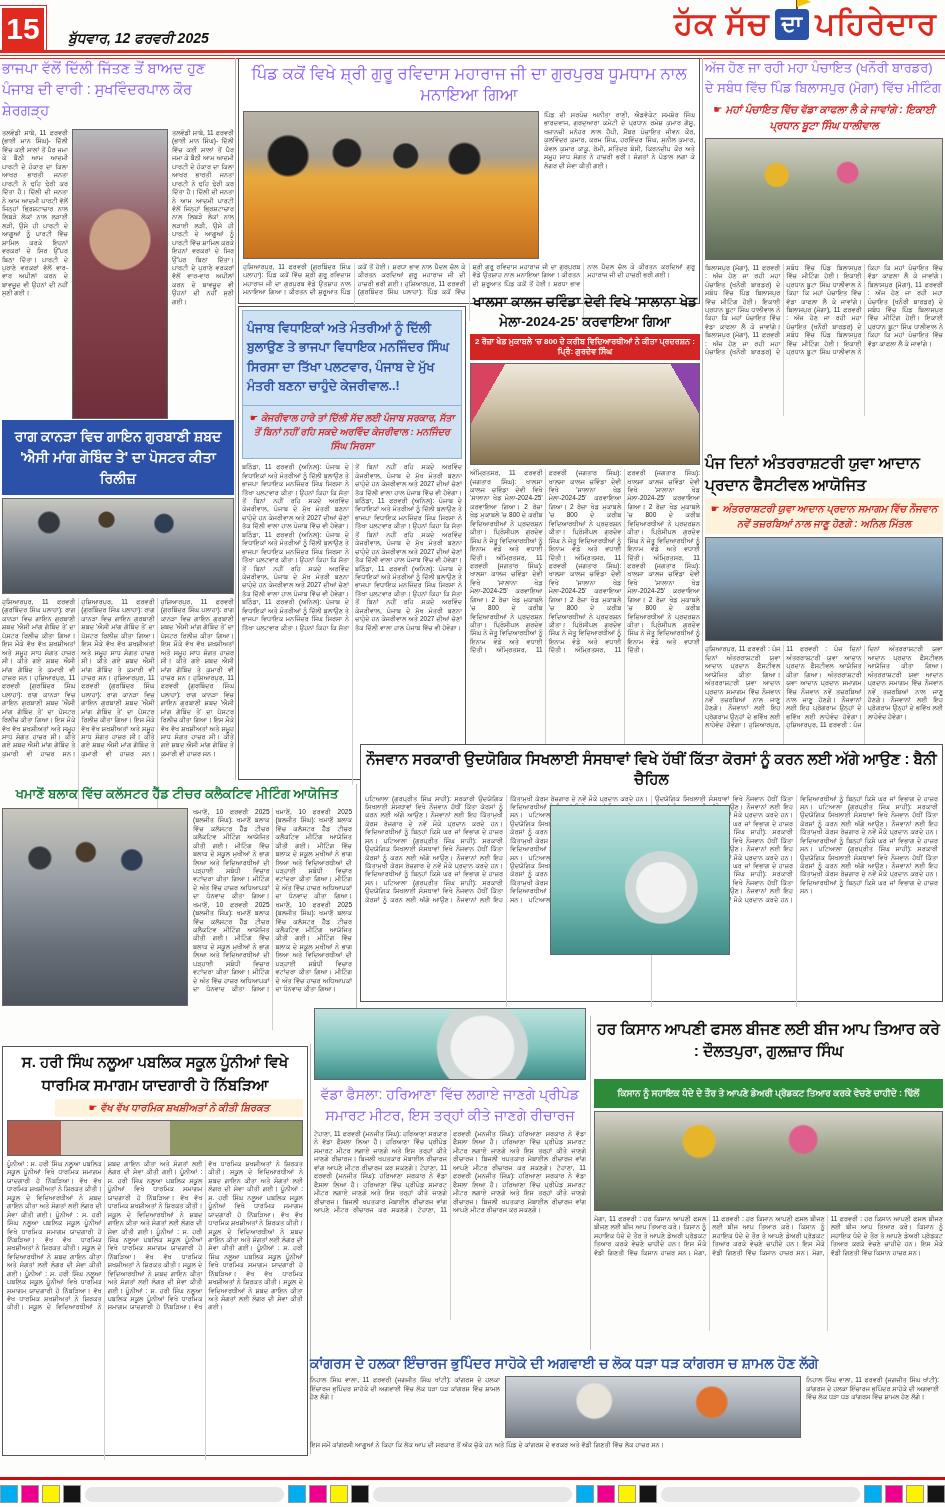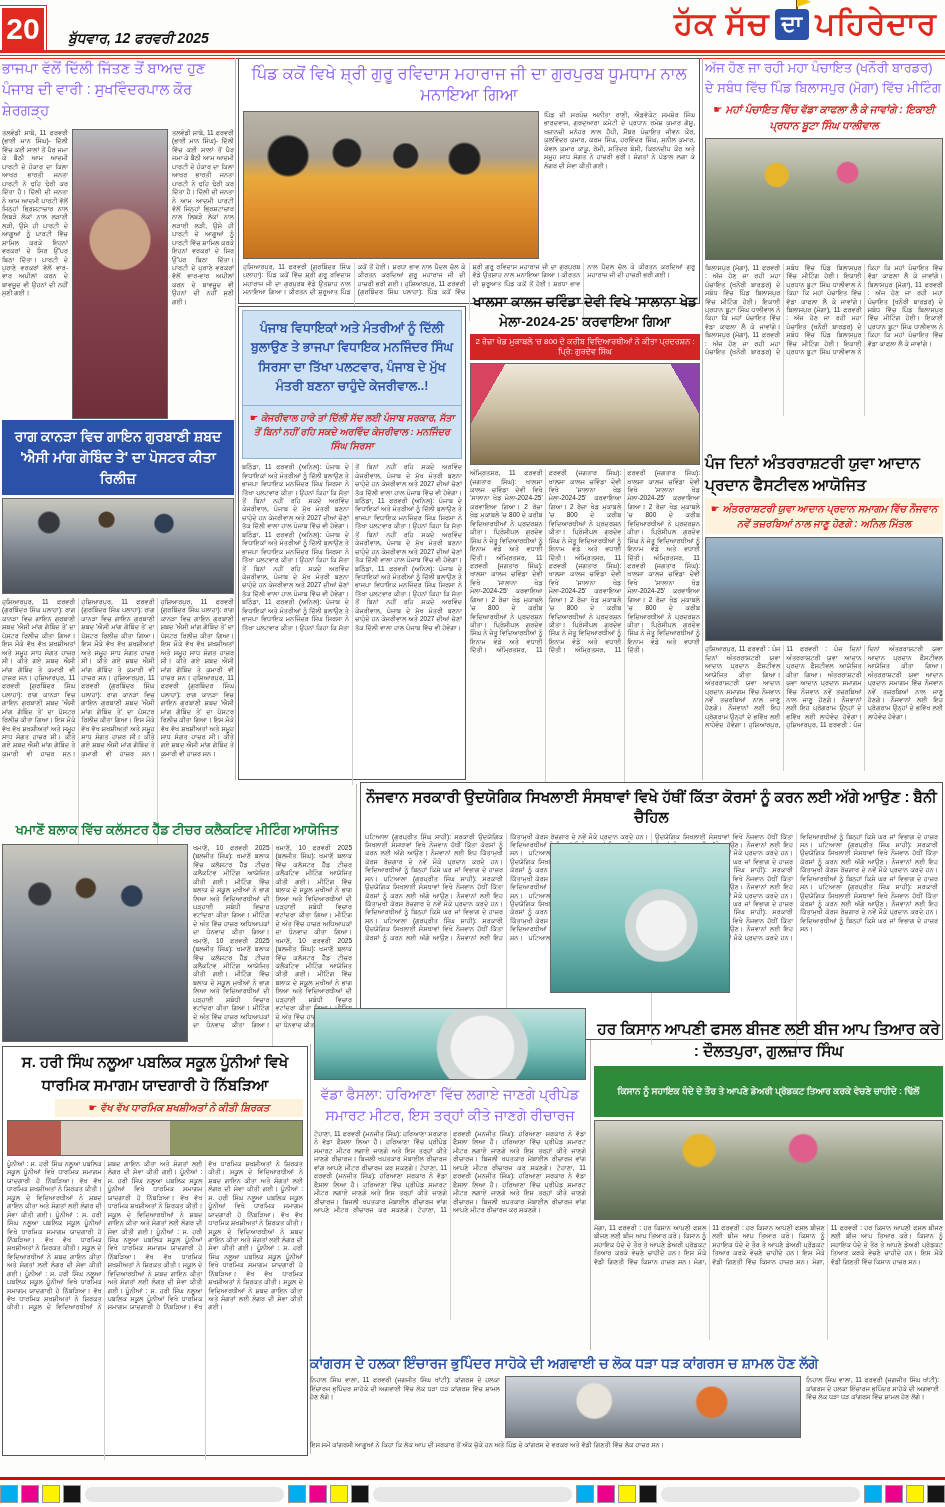--- a/index.html
+++ b/index.html
@@ -24,21 +24,21 @@
   .rules .r2 { height:1px; background:#e02a20; margin-bottom:2px; }
   .rules .r3 { height:1px; background:#e02a20; }
 
   
   .abs { position:absolute; }
   .hl-red   { color:#8b5cf6; font-weight:normal; }
   .hl-black { color:#101010; font-weight:bold; }
   .hl-blue  { color:#2b52a8; font-weight:bold; }
   .hl-green { color:#1b7e3c; font-weight:bold; }
   .sub-red  { color:#d42525; font-weight:bold; font-style:italic; }
-  .strip-red   { background:#d42525; color:#fff; font-weight:normal; text-align:center; }
+  .strip-red   { background:#d42525; color:#fff; font-weight:bold; text-align:center; }
   .strip-green { background:#2e8b3a; color:#fff; font-weight:bold; text-align:center; }
   .bluebox { background:#cfe2f4; border:1px solid #8fb2d4; }
   .creambg { background:#fdf3dc; }
   .body { font-size:6.5px; line-height:1.3; color:#1c1c1c; text-align:justify; overflow:hidden;
           word-break:break-word; }
   .cols2 { column-count:2; column-gap:6px; column-rule:1px solid #cfcfcf; }
   .cols3 { column-count:3; column-gap:6px; column-rule:1px solid #cfcfcf; }
   .cols4 { column-count:4; column-gap:7px; column-rule:1px solid #cfcfcf; }
   .boxed { border:1.5px solid #555; background:#fff; }
   .vline { position:absolute; width:1px; background:#b9b9b9; }
@@ -84,21 +84,21 @@
   .regrow { position:absolute; left:0; top:1483px; width:945px; height:22px; display:flex; align-items:center; gap:4px; }
   .reggroup { display:flex; gap:3px; }
   .regsq { width:18px; height:18px; border:1px solid #999; }
   .regbar { flex:1; height:15px; background:#e6e6e6; border-radius:8px; }
 </style>
 </head>
 <body>
 
 <div id="page">
 
-  <div class="pagenum">20</div>
+  <div class="pagenum">15</div>
   <div class="dateline">ਬੁੱਧਵਾਰ, 12 ਫਰਵਰੀ 2025</div>
   <div class="masthead">
     <span>ਹੱਕ ਸੱਚ</span>
     <span class="da">
       <span>ਦਾ</span>
       <span class="flagpole"></span>
       <span class="flag"></span>
     </span>
     <span>ਪਹਿਰੇਦਾਰ</span>
   </div>
@@ -132,21 +132,21 @@
   <div class="abs boxed" style="left:238px; top:58px; width:462px; height:246px; padding:4px;">
     <div class="hl-red" style="font-size:16.5px; text-align:center; line-height:1.3;">ਪਿੰਡ ਕਕੋਂ ਵਿਖੇ ਸ਼੍ਰੀ ਗੁਰੂ ਰਵਿਦਾਸ ਮਹਾਰਾਜ ਜੀ ਦਾ ਗੁਰਪੁਰਬ ਧੂਮਧਾਮ ਨਾਲ ਮਨਾਇਆ ਗਿਆ</div>
     <div style="display:flex; gap:5px; margin-top:5px;">
       <div class="ph ph-saffron" style="width:296px; height:148px;"></div>
       <div class="body" style="flex:1; height:148px;">ਪਿੰਡ ਦੀ ਸਰਪੰਚ ਅਨੀਤਾ ਰਾਣੀ, ਐਡਵੋਕੇਟ ਸਮਸ਼ੇਰ ਸਿੰਘ ਭਾਰਦਵਾਜ, ਗੁਰਦੁਆਰਾ ਕਮੇਟੀ ਦੇ ਪ੍ਰਧਾਨ ਰਮੇਸ਼ ਕੁਮਾਰ ਗੋਸੂ, ਖਜ਼ਾਨਚੀ ਮਨੋਹਰ ਲਾਲ ਹੈਪੀ, ਮੈਂਬਰ ਪੰਚਾਇਤ ਜੀਵਨ ਕੌਰ, ਕੁਲਵਿੰਦਰ ਕੁਮਾਰ, ਕਰਮ ਸਿੰਘ, ਹਰਵਿੰਦਰ ਸਿੰਘ, ਸੁਨੀਲ ਕੁਮਾਰ, ਕੇਵਲ ਕੁਮਾਰ ਕਾਕੂ, ਰੋਮੀ, ਸਤਿੰਦਰ ਬੰਸੀ, ਕਿਰਨਦੀਪ ਕੌਰ ਅਤੇ ਸਮੂਹ ਸਾਧ ਸੰਗਤ ਨੇ ਹਾਜ਼ਰੀ ਭਰੀ। ਸੰਗਤਾਂ ਨੇ ਪੰਡਾਲ ਲਗਾ ਕੇ ਲੰਗਰ ਦੀ ਸੇਵਾ ਕੀਤੀ ਗਈ।</div>
     </div>
     <div class="body cols4" style="height:58px; margin-top:4px;">ਹੁਸ਼ਿਆਰਪੁਰ, 11 ਫਰਵਰੀ (ਗੁਰਬਿੰਦਰ ਸਿੰਘ ਪਲਾਹਾ): ਪਿੰਡ ਕਕੋਂ ਵਿੱਚ ਸ਼੍ਰੀ ਗੁਰੂ ਰਵਿਦਾਸ ਮਹਾਰਾਜ ਜੀ ਦਾ ਗੁਰਪੁਰਬ ਵੱਡੇ ਉਤਸ਼ਾਹ ਨਾਲ ਮਨਾਇਆ ਗਿਆ। ਕੀਰਤਨ ਦੀ ਸ਼ੁਰੂਆਤ ਪਿੰਡ ਕਕੋਂ ਤੋਂ ਹੋਈ। ਸ਼ਰਧਾ ਭਾਵ ਨਾਲ ਪੈਦਲ ਚੱਲ ਕੇ ਕੀਰਤਨ ਕਰਦਿਆਂ ਗੁਰੂ ਮਹਾਰਾਜ ਜੀ ਦੀ ਹਾਜ਼ਰੀ ਭਰੀ ਗਈ। ਹੁਸ਼ਿਆਰਪੁਰ, 11 ਫਰਵਰੀ (ਗੁਰਬਿੰਦਰ ਸਿੰਘ ਪਲਾਹਾ): ਪਿੰਡ ਕਕੋਂ ਵਿੱਚ ਸ਼੍ਰੀ ਗੁਰੂ ਰਵਿਦਾਸ ਮਹਾਰਾਜ ਜੀ ਦਾ ਗੁਰਪੁਰਬ ਵੱਡੇ ਉਤਸ਼ਾਹ ਨਾਲ ਮਨਾਇਆ ਗਿਆ। ਕੀਰਤਨ ਦੀ ਸ਼ੁਰੂਆਤ ਪਿੰਡ ਕਕੋਂ ਤੋਂ ਹੋਈ। ਸ਼ਰਧਾ ਭਾਵ ਨਾਲ ਪੈਦਲ ਚੱਲ ਕੇ ਕੀਰਤਨ ਕਰਦਿਆਂ ਗੁਰੂ ਮਹਾਰਾਜ ਜੀ ਦੀ ਹਾਜ਼ਰੀ ਭਰੀ ਗਈ।</div>
   </div>
 
   <div class="abs boxed" style="left:238px; top:306px; width:228px; height:474px; padding:3px;">
-    <div class="bluebox hl-blue" style="font-size:12.5px; line-height:1.55; text-align:center; padding:8px 4px;">ਪੰਜਾਬ ਵਿਧਾਇਕਾਂ ਅਤੇ ਮੰਤਰੀਆਂ ਨੂੰ ਦਿੱਲੀ ਬੁਲਾਉਣ ਤੇ ਭਾਜਪਾ ਵਿਧਾਇਕ ਮਨਜਿੰਦਰ ਸਿੰਘ ਸਿਰਸਾ ਦਾ ਤਿੱਖਾ ਪਲਟਵਾਰ, ਪੰਜਾਬ ਦੇ ਮੁੱਖ ਮੰਤਰੀ ਬਣਨਾ ਚਾਹੁੰਦੇ ਕੇਜਰੀਵਾਲ..!</div>
+    <div class="bluebox hl-blue" style="font-size:12.5px; line-height:1.55; text-align:left; padding:8px 4px;">ਪੰਜਾਬ ਵਿਧਾਇਕਾਂ ਅਤੇ ਮੰਤਰੀਆਂ ਨੂੰ ਦਿੱਲੀ ਬੁਲਾਉਣ ਤੇ ਭਾਜਪਾ ਵਿਧਾਇਕ ਮਨਜਿੰਦਰ ਸਿੰਘ ਸਿਰਸਾ ਦਾ ਤਿੱਖਾ ਪਲਟਵਾਰ, ਪੰਜਾਬ ਦੇ ਮੁੱਖ ਮੰਤਰੀ ਬਣਨਾ ਚਾਹੁੰਦੇ ਕੇਜਰੀਵਾਲ..!</div>
     <div class="bluebox sub-red" style="font-size:9.5px; line-height:1.5; text-align:center; padding:5px 3px; border-top:none;">☛ ਕੇਜਰੀਵਾਲ ਹਾਰੇ ਤਾਂ ਦਿੱਲੀ ਸੱਦ ਲਈ ਪੰਜਾਬ ਸਰਕਾਰ, ਸੱਤਾ ਤੋਂ ਬਿਨਾਂ ਨਹੀਂ ਰਹਿ ਸਕਦੇ ਅਰਵਿੰਦ ਕੇਜਰੀਵਾਲ : ਮਨਜਿੰਦਰ ਸਿੰਘ ਸਿਰਸਾ</div>
     <div class="body cols2" style="height:322px; margin-top:4px;">ਬਠਿੰਡਾ, 11 ਫਰਵਰੀ (ਅਨਿਲ): ਪੰਜਾਬ ਦੇ ਵਿਧਾਇਕਾਂ ਅਤੇ ਮੰਤਰੀਆਂ ਨੂੰ ਦਿੱਲੀ ਬੁਲਾਉਣ ਤੇ ਭਾਜਪਾ ਵਿਧਾਇਕ ਮਨਜਿੰਦਰ ਸਿੰਘ ਸਿਰਸਾ ਨੇ ਤਿੱਖਾ ਪਲਟਵਾਰ ਕੀਤਾ। ਉਹਨਾਂ ਕਿਹਾ ਕਿ ਸੱਤਾ ਤੋਂ ਬਿਨਾਂ ਨਹੀਂ ਰਹਿ ਸਕਦੇ ਅਰਵਿੰਦ ਕੇਜਰੀਵਾਲ, ਪੰਜਾਬ ਦੇ ਮੁੱਖ ਮੰਤਰੀ ਬਣਨਾ ਚਾਹੁੰਦੇ ਹਨ ਕੇਜਰੀਵਾਲ ਅਤੇ 2027 ਦੀਆਂ ਚੋਣਾਂ ਤੱਕ ਦਿੱਲੀ ਵਾਲਾ ਹਾਲ ਪੰਜਾਬ ਵਿੱਚ ਵੀ ਹੋਵੇਗਾ। ਬਠਿੰਡਾ, 11 ਫਰਵਰੀ (ਅਨਿਲ): ਪੰਜਾਬ ਦੇ ਵਿਧਾਇਕਾਂ ਅਤੇ ਮੰਤਰੀਆਂ ਨੂੰ ਦਿੱਲੀ ਬੁਲਾਉਣ ਤੇ ਭਾਜਪਾ ਵਿਧਾਇਕ ਮਨਜਿੰਦਰ ਸਿੰਘ ਸਿਰਸਾ ਨੇ ਤਿੱਖਾ ਪਲਟਵਾਰ ਕੀਤਾ। ਉਹਨਾਂ ਕਿਹਾ ਕਿ ਸੱਤਾ ਤੋਂ ਬਿਨਾਂ ਨਹੀਂ ਰਹਿ ਸਕਦੇ ਅਰਵਿੰਦ ਕੇਜਰੀਵਾਲ, ਪੰਜਾਬ ਦੇ ਮੁੱਖ ਮੰਤਰੀ ਬਣਨਾ ਚਾਹੁੰਦੇ ਹਨ ਕੇਜਰੀਵਾਲ ਅਤੇ 2027 ਦੀਆਂ ਚੋਣਾਂ ਤੱਕ ਦਿੱਲੀ ਵਾਲਾ ਹਾਲ ਪੰਜਾਬ ਵਿੱਚ ਵੀ ਹੋਵੇਗਾ। ਬਠਿੰਡਾ, 11 ਫਰਵਰੀ (ਅਨਿਲ): ਪੰਜਾਬ ਦੇ ਵਿਧਾਇਕਾਂ ਅਤੇ ਮੰਤਰੀਆਂ ਨੂੰ ਦਿੱਲੀ ਬੁਲਾਉਣ ਤੇ ਭਾਜਪਾ ਵਿਧਾਇਕ ਮਨਜਿੰਦਰ ਸਿੰਘ ਸਿਰਸਾ ਨੇ ਤਿੱਖਾ ਪਲਟਵਾਰ ਕੀਤਾ। ਉਹਨਾਂ ਕਿਹਾ ਕਿ ਸੱਤਾ ਤੋਂ ਬਿਨਾਂ ਨਹੀਂ ਰਹਿ ਸਕਦੇ ਅਰਵਿੰਦ ਕੇਜਰੀਵਾਲ, ਪੰਜਾਬ ਦੇ ਮੁੱਖ ਮੰਤਰੀ ਬਣਨਾ ਚਾਹੁੰਦੇ ਹਨ ਕੇਜਰੀਵਾਲ ਅਤੇ 2027 ਦੀਆਂ ਚੋਣਾਂ ਤੱਕ ਦਿੱਲੀ ਵਾਲਾ ਹਾਲ ਪੰਜਾਬ ਵਿੱਚ ਵੀ ਹੋਵੇਗਾ। ਬਠਿੰਡਾ, 11 ਫਰਵਰੀ (ਅਨਿਲ): ਪੰਜਾਬ ਦੇ ਵਿਧਾਇਕਾਂ ਅਤੇ ਮੰਤਰੀਆਂ ਨੂੰ ਦਿੱਲੀ ਬੁਲਾਉਣ ਤੇ ਭਾਜਪਾ ਵਿਧਾਇਕ ਮਨਜਿੰਦਰ ਸਿੰਘ ਸਿਰਸਾ ਨੇ ਤਿੱਖਾ ਪਲਟਵਾਰ ਕੀਤਾ। ਉਹਨਾਂ ਕਿਹਾ ਕਿ ਸੱਤਾ ਤੋਂ ਬਿਨਾਂ ਨਹੀਂ ਰਹਿ ਸਕਦੇ ਅਰਵਿੰਦ ਕੇਜਰੀਵਾਲ, ਪੰਜਾਬ ਦੇ ਮੁੱਖ ਮੰਤਰੀ ਬਣਨਾ ਚਾਹੁੰਦੇ ਹਨ ਕੇਜਰੀਵਾਲ ਅਤੇ 2027 ਦੀਆਂ ਚੋਣਾਂ ਤੱਕ ਦਿੱਲੀ ਵਾਲਾ ਹਾਲ ਪੰਜਾਬ ਵਿੱਚ ਵੀ ਹੋਵੇਗਾ। ਬਠਿੰਡਾ, 11 ਫਰਵਰੀ (ਅਨਿਲ): ਪੰਜਾਬ ਦੇ ਵਿਧਾਇਕਾਂ ਅਤੇ ਮੰਤਰੀਆਂ ਨੂੰ ਦਿੱਲੀ ਬੁਲਾਉਣ ਤੇ ਭਾਜਪਾ ਵਿਧਾਇਕ ਮਨਜਿੰਦਰ ਸਿੰਘ ਸਿਰਸਾ ਨੇ ਤਿੱਖਾ ਪਲਟਵਾਰ ਕੀਤਾ। ਉਹਨਾਂ ਕਿਹਾ ਕਿ ਸੱਤਾ ਤੋਂ ਬਿਨਾਂ ਨਹੀਂ ਰਹਿ ਸਕਦੇ ਅਰਵਿੰਦ ਕੇਜਰੀਵਾਲ, ਪੰਜਾਬ ਦੇ ਮੁੱਖ ਮੰਤਰੀ ਬਣਨਾ ਚਾਹੁੰਦੇ ਹਨ ਕੇਜਰੀਵਾਲ ਅਤੇ 2027 ਦੀਆਂ ਚੋਣਾਂ ਤੱਕ ਦਿੱਲੀ ਵਾਲਾ ਹਾਲ ਪੰਜਾਬ ਵਿੱਚ ਵੀ ਹੋਵੇਗਾ।</div>
   </div>
 
   <div class="abs" style="left:470px; top:292px; width:230px; height:488px;">
     <div class="hl-black" style="font-size:13.5px; line-height:1.45; text-align:center;">ਖਾਲਸਾ ਕਾਲਜ ਚਵਿੰਡਾ ਦੇਵੀ ਵਿਖੇ 'ਸਾਲਾਨਾ ਖੇਡ ਮੇਲਾ-2024-25' ਕਰਵਾਇਆ ਗਿਆ</div>
     <div class="strip-red" style="font-size:8px; padding:3px 2px; margin-top:3px;">2 ਰੋਜ਼ਾ ਖੇਡ ਮੁਕਾਬਲੇ 'ਚ 800 ਦੇ ਕਰੀਬ ਵਿਦਿਆਰਥੀਆਂ ਨੇ ਕੀਤਾ ਪ੍ਰਦਰਸ਼ਨ : ਪ੍ਰਿੰ: ਗੁਰਦੇਵ ਸਿੰਘ</div>
     <div class="ph ph-event" style="width:100%; height:102px; margin-top:3px;"></div>
     <div class="body cols3" style="height:316px; margin-top:4px;">ਅੰਮ੍ਰਿਤਸਰ, 11 ਫਰਵਰੀ (ਜਗਤਾਰ ਸਿੰਘ): ਖਾਲਸਾ ਕਾਲਜ ਚਵਿੰਡਾ ਦੇਵੀ ਵਿਖੇ 'ਸਾਲਾਨਾ ਖੇਡ ਮੇਲਾ-2024-25' ਕਰਵਾਇਆ ਗਿਆ। 2 ਰੋਜ਼ਾ ਖੇਡ ਮੁਕਾਬਲੇ 'ਚ 800 ਦੇ ਕਰੀਬ ਵਿਦਿਆਰਥੀਆਂ ਨੇ ਪ੍ਰਦਰਸ਼ਨ ਕੀਤਾ। ਪ੍ਰਿੰਸੀਪਲ ਗੁਰਦੇਵ ਸਿੰਘ ਨੇ ਜੇਤੂ ਵਿਦਿਆਰਥੀਆਂ ਨੂੰ ਇਨਾਮ ਵੰਡੇ ਅਤੇ ਵਧਾਈ ਦਿੱਤੀ। ਅੰਮ੍ਰਿਤਸਰ, 11 ਫਰਵਰੀ (ਜਗਤਾਰ ਸਿੰਘ): ਖਾਲਸਾ ਕਾਲਜ ਚਵਿੰਡਾ ਦੇਵੀ ਵਿਖੇ 'ਸਾਲਾਨਾ ਖੇਡ ਮੇਲਾ-2024-25' ਕਰਵਾਇਆ ਗਿਆ। 2 ਰੋਜ਼ਾ ਖੇਡ ਮੁਕਾਬਲੇ 'ਚ 800 ਦੇ ਕਰੀਬ ਵਿਦਿਆਰਥੀਆਂ ਨੇ ਪ੍ਰਦਰਸ਼ਨ ਕੀਤਾ। ਪ੍ਰਿੰਸੀਪਲ ਗੁਰਦੇਵ ਸਿੰਘ ਨੇ ਜੇਤੂ ਵਿਦਿਆਰਥੀਆਂ ਨੂੰ ਇਨਾਮ ਵੰਡੇ ਅਤੇ ਵਧਾਈ ਦਿੱਤੀ। ਅੰਮ੍ਰਿਤਸਰ, 11 ਫਰਵਰੀ (ਜਗਤਾਰ ਸਿੰਘ): ਖਾਲਸਾ ਕਾਲਜ ਚਵਿੰਡਾ ਦੇਵੀ ਵਿਖੇ 'ਸਾਲਾਨਾ ਖੇਡ ਮੇਲਾ-2024-25' ਕਰਵਾਇਆ ਗਿਆ। 2 ਰੋਜ਼ਾ ਖੇਡ ਮੁਕਾਬਲੇ 'ਚ 800 ਦੇ ਕਰੀਬ ਵਿਦਿਆਰਥੀਆਂ ਨੇ ਪ੍ਰਦਰਸ਼ਨ ਕੀਤਾ। ਪ੍ਰਿੰਸੀਪਲ ਗੁਰਦੇਵ ਸਿੰਘ ਨੇ ਜੇਤੂ ਵਿਦਿਆਰਥੀਆਂ ਨੂੰ ਇਨਾਮ ਵੰਡੇ ਅਤੇ ਵਧਾਈ ਦਿੱਤੀ। ਅੰਮ੍ਰਿਤਸਰ, 11 ਫਰਵਰੀ (ਜਗਤਾਰ ਸਿੰਘ): ਖਾਲਸਾ ਕਾਲਜ ਚਵਿੰਡਾ ਦੇਵੀ ਵਿਖੇ 'ਸਾਲਾਨਾ ਖੇਡ ਮੇਲਾ-2024-25' ਕਰਵਾਇਆ ਗਿਆ। 2 ਰੋਜ਼ਾ ਖੇਡ ਮੁਕਾਬਲੇ 'ਚ 800 ਦੇ ਕਰੀਬ ਵਿਦਿਆਰਥੀਆਂ ਨੇ ਪ੍ਰਦਰਸ਼ਨ ਕੀਤਾ। ਪ੍ਰਿੰਸੀਪਲ ਗੁਰਦੇਵ ਸਿੰਘ ਨੇ ਜੇਤੂ ਵਿਦਿਆਰਥੀਆਂ ਨੂੰ ਇਨਾਮ ਵੰਡੇ ਅਤੇ ਵਧਾਈ ਦਿੱਤੀ। ਅੰਮ੍ਰਿਤਸਰ, 11 ਫਰਵਰੀ (ਜਗਤਾਰ ਸਿੰਘ): ਖਾਲਸਾ ਕਾਲਜ ਚਵਿੰਡਾ ਦੇਵੀ ਵਿਖੇ 'ਸਾਲਾਨਾ ਖੇਡ ਮੇਲਾ-2024-25' ਕਰਵਾਇਆ ਗਿਆ। 2 ਰੋਜ਼ਾ ਖੇਡ ਮੁਕਾਬਲੇ 'ਚ 800 ਦੇ ਕਰੀਬ ਵਿਦਿਆਰਥੀਆਂ ਨੇ ਪ੍ਰਦਰਸ਼ਨ ਕੀਤਾ। ਪ੍ਰਿੰਸੀਪਲ ਗੁਰਦੇਵ ਸਿੰਘ ਨੇ ਜੇਤੂ ਵਿਦਿਆਰਥੀਆਂ ਨੂੰ ਇਨਾਮ ਵੰਡੇ ਅਤੇ ਵਧਾਈ ਦਿੱਤੀ। ਅੰਮ੍ਰਿਤਸਰ, 11 ਫਰਵਰੀ (ਜਗਤਾਰ ਸਿੰਘ): ਖਾਲਸਾ ਕਾਲਜ ਚਵਿੰਡਾ ਦੇਵੀ ਵਿਖੇ 'ਸਾਲਾਨਾ ਖੇਡ ਮੇਲਾ-2024-25' ਕਰਵਾਇਆ ਗਿਆ। 2 ਰੋਜ਼ਾ ਖੇਡ ਮੁਕਾਬਲੇ 'ਚ 800 ਦੇ ਕਰੀਬ ਵਿਦਿਆਰਥੀਆਂ ਨੇ ਪ੍ਰਦਰਸ਼ਨ ਕੀਤਾ। ਪ੍ਰਿੰਸੀਪਲ ਗੁਰਦੇਵ ਸਿੰਘ ਨੇ ਜੇਤੂ ਵਿਦਿਆਰਥੀਆਂ ਨੂੰ ਇਨਾਮ ਵੰਡੇ ਅਤੇ ਵਧਾਈ ਦਿੱਤੀ।</div>
   </div>
@@ -158,29 +158,29 @@
     <div class="body cols3" style="height:152px; margin-top:4px;">ਬਿਲਾਸਪੁਰ (ਮੋਗਾ), 11 ਫਰਵਰੀ : ਅੱਜ ਹੋਣ ਜਾ ਰਹੀ ਮਹਾ ਪੰਚਾਇਤ (ਖਨੌਰੀ ਬਾਰਡਰ) ਦੇ ਸਬੰਧ ਵਿੱਚ ਪਿੰਡ ਬਿਲਾਸਪੁਰ ਵਿੱਚ ਮੀਟਿੰਗ ਹੋਈ। ਇਕਾਈ ਪ੍ਰਧਾਨ ਬੂਟਾ ਸਿੰਘ ਧਾਲੀਵਾਲ ਨੇ ਕਿਹਾ ਕਿ ਮਹਾਂ ਪੰਚਾਇਤ ਵਿੱਚ ਵੱਡਾ ਕਾਫਲਾ ਲੈ ਕੇ ਜਾਵਾਂਗੇ। ਬਿਲਾਸਪੁਰ (ਮੋਗਾ), 11 ਫਰਵਰੀ : ਅੱਜ ਹੋਣ ਜਾ ਰਹੀ ਮਹਾ ਪੰਚਾਇਤ (ਖਨੌਰੀ ਬਾਰਡਰ) ਦੇ ਸਬੰਧ ਵਿੱਚ ਪਿੰਡ ਬਿਲਾਸਪੁਰ ਵਿੱਚ ਮੀਟਿੰਗ ਹੋਈ। ਇਕਾਈ ਪ੍ਰਧਾਨ ਬੂਟਾ ਸਿੰਘ ਧਾਲੀਵਾਲ ਨੇ ਕਿਹਾ ਕਿ ਮਹਾਂ ਪੰਚਾਇਤ ਵਿੱਚ ਵੱਡਾ ਕਾਫਲਾ ਲੈ ਕੇ ਜਾਵਾਂਗੇ। ਬਿਲਾਸਪੁਰ (ਮੋਗਾ), 11 ਫਰਵਰੀ : ਅੱਜ ਹੋਣ ਜਾ ਰਹੀ ਮਹਾ ਪੰਚਾਇਤ (ਖਨੌਰੀ ਬਾਰਡਰ) ਦੇ ਸਬੰਧ ਵਿੱਚ ਪਿੰਡ ਬਿਲਾਸਪੁਰ ਵਿੱਚ ਮੀਟਿੰਗ ਹੋਈ। ਇਕਾਈ ਪ੍ਰਧਾਨ ਬੂਟਾ ਸਿੰਘ ਧਾਲੀਵਾਲ ਨੇ ਕਿਹਾ ਕਿ ਮਹਾਂ ਪੰਚਾਇਤ ਵਿੱਚ ਵੱਡਾ ਕਾਫਲਾ ਲੈ ਕੇ ਜਾਵਾਂਗੇ। ਬਿਲਾਸਪੁਰ (ਮੋਗਾ), 11 ਫਰਵਰੀ : ਅੱਜ ਹੋਣ ਜਾ ਰਹੀ ਮਹਾ ਪੰਚਾਇਤ (ਖਨੌਰੀ ਬਾਰਡਰ) ਦੇ ਸਬੰਧ ਵਿੱਚ ਪਿੰਡ ਬਿਲਾਸਪੁਰ ਵਿੱਚ ਮੀਟਿੰਗ ਹੋਈ। ਇਕਾਈ ਪ੍ਰਧਾਨ ਬੂਟਾ ਸਿੰਘ ਧਾਲੀਵਾਲ ਨੇ ਕਿਹਾ ਕਿ ਮਹਾਂ ਪੰਚਾਇਤ ਵਿੱਚ ਵੱਡਾ ਕਾਫਲਾ ਲੈ ਕੇ ਜਾਵਾਂਗੇ।</div>
   </div>
 
   <div class="abs" style="left:705px; top:452px; width:238px;">
     <div class="hl-black" style="font-size:15.5px; line-height:1.4; text-align:left;">ਪੰਜ ਦਿਨਾਂ ਅੰਤਰਰਾਸ਼ਟਰੀ ਯੁਵਾ ਆਦਾਨ ਪ੍ਰਦਾਨ ਫੈਸਟੀਵਲ ਆਯੋਜਿਤ</div>
     <div class="creambg sub-red" style="font-size:10px; line-height:1.5; text-align:center; padding:3px 2px; margin-top:3px;">☛ ਅੰਤਰਰਾਸ਼ਟਰੀ ਯੁਵਾ ਆਦਾਨ ਪ੍ਰਦਾਨ ਸਮਾਗਮ ਵਿੱਚ ਨੌਜਵਾਨ ਨਵੇਂ ਤਜ਼ਰਬਿਆਂ ਨਾਲ ਜਾਣੂ ਹੋਣਗੇ : ਅਨਿਲ ਮਿੱਤਲ</div>
     <div class="ph ph-youthfest" style="width:100%; height:104px; margin-top:3px;"></div>
     <div class="body cols3" style="height:126px; margin-top:4px;">ਹੁਸ਼ਿਆਰਪੁਰ, 11 ਫਰਵਰੀ : ਪੰਜ ਦਿਨਾਂ ਅੰਤਰਰਾਸ਼ਟਰੀ ਯੁਵਾ ਆਦਾਨ ਪ੍ਰਦਾਨ ਫੈਸਟੀਵਲ ਆਯੋਜਿਤ ਕੀਤਾ ਗਿਆ। ਅੰਤਰਰਾਸ਼ਟਰੀ ਯੁਵਾ ਆਦਾਨ ਪ੍ਰਦਾਨ ਸਮਾਗਮ ਵਿੱਚ ਨੌਜਵਾਨ ਨਵੇਂ ਤਜ਼ਰਬਿਆਂ ਨਾਲ ਜਾਣੂ ਹੋਣਗੇ। ਨੌਜਵਾਨਾਂ ਲਈ ਇਹ ਪ੍ਰੋਗਰਾਮ ਉਨ੍ਹਾਂ ਦੇ ਭਵਿੱਖ ਲਈ ਲਾਹੇਵੰਦ ਹੋਵੇਗਾ। ਹੁਸ਼ਿਆਰਪੁਰ, 11 ਫਰਵਰੀ : ਪੰਜ ਦਿਨਾਂ ਅੰਤਰਰਾਸ਼ਟਰੀ ਯੁਵਾ ਆਦਾਨ ਪ੍ਰਦਾਨ ਫੈਸਟੀਵਲ ਆਯੋਜਿਤ ਕੀਤਾ ਗਿਆ। ਅੰਤਰਰਾਸ਼ਟਰੀ ਯੁਵਾ ਆਦਾਨ ਪ੍ਰਦਾਨ ਸਮਾਗਮ ਵਿੱਚ ਨੌਜਵਾਨ ਨਵੇਂ ਤਜ਼ਰਬਿਆਂ ਨਾਲ ਜਾਣੂ ਹੋਣਗੇ। ਨੌਜਵਾਨਾਂ ਲਈ ਇਹ ਪ੍ਰੋਗਰਾਮ ਉਨ੍ਹਾਂ ਦੇ ਭਵਿੱਖ ਲਈ ਲਾਹੇਵੰਦ ਹੋਵੇਗਾ। ਹੁਸ਼ਿਆਰਪੁਰ, 11 ਫਰਵਰੀ : ਪੰਜ ਦਿਨਾਂ ਅੰਤਰਰਾਸ਼ਟਰੀ ਯੁਵਾ ਆਦਾਨ ਪ੍ਰਦਾਨ ਫੈਸਟੀਵਲ ਆਯੋਜਿਤ ਕੀਤਾ ਗਿਆ। ਅੰਤਰਰਾਸ਼ਟਰੀ ਯੁਵਾ ਆਦਾਨ ਪ੍ਰਦਾਨ ਸਮਾਗਮ ਵਿੱਚ ਨੌਜਵਾਨ ਨਵੇਂ ਤਜ਼ਰਬਿਆਂ ਨਾਲ ਜਾਣੂ ਹੋਣਗੇ। ਨੌਜਵਾਨਾਂ ਲਈ ਇਹ ਪ੍ਰੋਗਰਾਮ ਉਨ੍ਹਾਂ ਦੇ ਭਵਿੱਖ ਲਈ ਲਾਹੇਵੰਦ ਹੋਵੇਗਾ।</div>
   </div>
 
-  <div class="abs" style="left:2px; top:822px; width:350px;">
+  <div class="abs" style="left:2px; top:786px; width:350px;">
     <div class="hl-green" style="font-size:13px; line-height:1.3; text-align:center;">ਖਮਾਣੋਂ ਬਲਾਕ ਵਿੱਚ ਕਲੱਸਟਰ ਹੈੱਡ ਟੀਚਰ ਕਲੈਕਟਿਵ ਮੀਟਿੰਗ ਆਯੋਜਿਤ</div>
     <div style="display:flex; gap:5px; margin-top:5px;">
       <div class="ph ph-group" style="width:186px; height:198px;"></div>
       <div class="body cols2" style="flex:1; height:222px;">ਖਮਾਣੋਂ, 10 ਫਰਵਰੀ 2025 (ਬਲਜੀਤ ਸਿੰਘ): ਖਮਾਣੋਂ ਬਲਾਕ ਵਿੱਚ ਕਲੱਸਟਰ ਹੈੱਡ ਟੀਚਰ ਕਲੈਕਟਿਵ ਮੀਟਿੰਗ ਆਯੋਜਿਤ ਕੀਤੀ ਗਈ। ਮੀਟਿੰਗ ਵਿੱਚ ਬਲਾਕ ਦੇ ਸਕੂਲ ਮੁਖੀਆਂ ਨੇ ਭਾਗ ਲਿਆ ਅਤੇ ਵਿਦਿਆਰਥੀਆਂ ਦੀ ਪੜ੍ਹਾਈ ਸਬੰਧੀ ਵਿਚਾਰ ਵਟਾਂਦਰਾ ਕੀਤਾ ਗਿਆ। ਮੀਟਿੰਗ ਦੇ ਅੰਤ ਵਿੱਚ ਹਾਜ਼ਰ ਅਧਿਆਪਕਾਂ ਦਾ ਧੰਨਵਾਦ ਕੀਤਾ ਗਿਆ। ਖਮਾਣੋਂ, 10 ਫਰਵਰੀ 2025 (ਬਲਜੀਤ ਸਿੰਘ): ਖਮਾਣੋਂ ਬਲਾਕ ਵਿੱਚ ਕਲੱਸਟਰ ਹੈੱਡ ਟੀਚਰ ਕਲੈਕਟਿਵ ਮੀਟਿੰਗ ਆਯੋਜਿਤ ਕੀਤੀ ਗਈ। ਮੀਟਿੰਗ ਵਿੱਚ ਬਲਾਕ ਦੇ ਸਕੂਲ ਮੁਖੀਆਂ ਨੇ ਭਾਗ ਲਿਆ ਅਤੇ ਵਿਦਿਆਰਥੀਆਂ ਦੀ ਪੜ੍ਹਾਈ ਸਬੰਧੀ ਵਿਚਾਰ ਵਟਾਂਦਰਾ ਕੀਤਾ ਗਿਆ। ਮੀਟਿੰਗ ਦੇ ਅੰਤ ਵਿੱਚ ਹਾਜ਼ਰ ਅਧਿਆਪਕਾਂ ਦਾ ਧੰਨਵਾਦ ਕੀਤਾ ਗਿਆ। ਖਮਾਣੋਂ, 10 ਫਰਵਰੀ 2025 (ਬਲਜੀਤ ਸਿੰਘ): ਖਮਾਣੋਂ ਬਲਾਕ ਵਿੱਚ ਕਲੱਸਟਰ ਹੈੱਡ ਟੀਚਰ ਕਲੈਕਟਿਵ ਮੀਟਿੰਗ ਆਯੋਜਿਤ ਕੀਤੀ ਗਈ। ਮੀਟਿੰਗ ਵਿੱਚ ਬਲਾਕ ਦੇ ਸਕੂਲ ਮੁਖੀਆਂ ਨੇ ਭਾਗ ਲਿਆ ਅਤੇ ਵਿਦਿਆਰਥੀਆਂ ਦੀ ਪੜ੍ਹਾਈ ਸਬੰਧੀ ਵਿਚਾਰ ਵਟਾਂਦਰਾ ਕੀਤਾ ਗਿਆ। ਮੀਟਿੰਗ ਦੇ ਅੰਤ ਵਿੱਚ ਹਾਜ਼ਰ ਅਧਿਆਪਕਾਂ ਦਾ ਧੰਨਵਾਦ ਕੀਤਾ ਗਿਆ। ਖਮਾਣੋਂ, 10 ਫਰਵਰੀ 2025 (ਬਲਜੀਤ ਸਿੰਘ): ਖਮਾਣੋਂ ਬਲਾਕ ਵਿੱਚ ਕਲੱਸਟਰ ਹੈੱਡ ਟੀਚਰ ਕਲੈਕਟਿਵ ਮੀਟਿੰਗ ਆਯੋਜਿਤ ਕੀਤੀ ਗਈ। ਮੀਟਿੰਗ ਵਿੱਚ ਬਲਾਕ ਦੇ ਸਕੂਲ ਮੁਖੀਆਂ ਨੇ ਭਾਗ ਲਿਆ ਅਤੇ ਵਿਦਿਆਰਥੀਆਂ ਦੀ ਪੜ੍ਹਾਈ ਸਬੰਧੀ ਵਿਚਾਰ ਵਟਾਂਦਰਾ ਕੀਤਾ ਗਿਆ। ਮੀਟਿੰਗ ਦੇ ਅੰਤ ਵਿੱਚ ਹਾਜ਼ਰ ਅਧਿਆਪਕਾਂ ਦਾ ਧੰਨਵਾਦ ਕੀਤਾ ਗਿਆ।</div>
     </div>
   </div>
 
-  <div class="abs boxed" style="left:360px; top:782px; width:583px; height:258px; padding:4px;">
+  <div class="abs boxed" style="left:360px; top:744px; width:583px; height:258px; padding:4px;">
     <div class="hl-black" style="font-size:15px; line-height:1.35; text-align:center;">ਨੌਜਵਾਨ ਸਰਕਾਰੀ ਉਦਯੋਗਿਕ ਸਿਖਲਾਈ ਸੰਸਥਾਵਾਂ ਵਿਖੇ ਹੱਥੀਂ ਕਿੱਤਾ ਕੋਰਸਾਂ ਨੂੰ ਕਰਨ ਲਈ ਅੱਗੇ ਆਉਣ : ਬੈਨੀ ਚੈਹਿਲ</div>
     <div style="position:relative; margin-top:5px;">
       <div class="body cols4" style="height:212px;">ਪਟਿਆਲਾ (ਗੁਰਪ੍ਰੀਤ ਸਿੰਘ ਸਾਹੀ): ਸਰਕਾਰੀ ਉਦਯੋਗਿਕ ਸਿਖਲਾਈ ਸੰਸਥਾਵਾਂ ਵਿਖੇ ਨੌਜਵਾਨ ਹੱਥੀਂ ਕਿੱਤਾ ਕੋਰਸਾਂ ਨੂੰ ਕਰਨ ਲਈ ਅੱਗੇ ਆਉਣ। ਨੌਜਵਾਨਾਂ ਲਈ ਇਹ ਕਿੱਤਾਮੁਖੀ ਕੋਰਸ ਰੋਜ਼ਗਾਰ ਦੇ ਨਵੇਂ ਮੌਕੇ ਪ੍ਰਦਾਨ ਕਰਦੇ ਹਨ। ਵਿਦਿਆਰਥੀਆਂ ਨੂੰ ਬਿਨ੍ਹਾਂ ਕਿਸੇ ਘਰ ਜਾਂ ਵਿਭਾਗ ਦੇ ਹਾਜ਼ਰ ਸਨ। ਪਟਿਆਲਾ (ਗੁਰਪ੍ਰੀਤ ਸਿੰਘ ਸਾਹੀ): ਸਰਕਾਰੀ ਉਦਯੋਗਿਕ ਸਿਖਲਾਈ ਸੰਸਥਾਵਾਂ ਵਿਖੇ ਨੌਜਵਾਨ ਹੱਥੀਂ ਕਿੱਤਾ ਕੋਰਸਾਂ ਨੂੰ ਕਰਨ ਲਈ ਅੱਗੇ ਆਉਣ। ਨੌਜਵਾਨਾਂ ਲਈ ਇਹ ਕਿੱਤਾਮੁਖੀ ਕੋਰਸ ਰੋਜ਼ਗਾਰ ਦੇ ਨਵੇਂ ਮੌਕੇ ਪ੍ਰਦਾਨ ਕਰਦੇ ਹਨ। ਵਿਦਿਆਰਥੀਆਂ ਨੂੰ ਬਿਨ੍ਹਾਂ ਕਿਸੇ ਘਰ ਜਾਂ ਵਿਭਾਗ ਦੇ ਹਾਜ਼ਰ ਸਨ। ਪਟਿਆਲਾ (ਗੁਰਪ੍ਰੀਤ ਸਿੰਘ ਸਾਹੀ): ਸਰਕਾਰੀ ਉਦਯੋਗਿਕ ਸਿਖਲਾਈ ਸੰਸਥਾਵਾਂ ਵਿਖੇ ਨੌਜਵਾਨ ਹੱਥੀਂ ਕਿੱਤਾ ਕੋਰਸਾਂ ਨੂੰ ਕਰਨ ਲਈ ਅੱਗੇ ਆਉਣ। ਨੌਜਵਾਨਾਂ ਲਈ ਇਹ ਕਿੱਤਾਮੁਖੀ ਕੋਰਸ ਰੋਜ਼ਗਾਰ ਦੇ ਨਵੇਂ ਮੌਕੇ ਪ੍ਰਦਾਨ ਕਰਦੇ ਹਨ। ਵਿਦਿਆਰਥੀਆਂ ਨੂੰ ਬਿਨ੍ਹਾਂ ਕਿਸੇ ਘਰ ਜਾਂ ਵਿਭਾਗ ਦੇ ਹਾਜ਼ਰ ਸਨ। ਪਟਿਆਲਾ (ਗੁਰਪ੍ਰੀਤ ਸਿੰਘ ਸਾਹੀ): ਸਰਕਾਰੀ ਉਦਯੋਗਿਕ ਸਿਖਲਾਈ ਸੰਸਥਾਵਾਂ ਵਿਖੇ ਨੌਜਵਾਨ ਹੱਥੀਂ ਕਿੱਤਾ ਕੋਰਸਾਂ ਨੂੰ ਕਰਨ ਲਈ ਅੱਗੇ ਆਉਣ। ਨੌਜਵਾਨਾਂ ਲਈ ਇਹ ਕਿੱਤਾਮੁਖੀ ਕੋਰਸ ਰੋਜ਼ਗਾਰ ਦੇ ਨਵੇਂ ਮੌਕੇ ਪ੍ਰਦਾਨ ਕਰਦੇ ਹਨ। ਵਿਦਿਆਰਥੀਆਂ ਨੂੰ ਬਿਨ੍ਹਾਂ ਕਿਸੇ ਘਰ ਜਾਂ ਵਿਭਾਗ ਦੇ ਹਾਜ਼ਰ ਸਨ। ਪਟਿਆਲਾ (ਗੁਰਪ੍ਰੀਤ ਸਿੰਘ ਸਾਹੀ): ਸਰਕਾਰੀ ਉਦਯੋਗਿਕ ਸਿਖਲਾਈ ਸੰਸਥਾਵਾਂ ਵਿਖੇ ਨੌਜਵਾਨ ਹੱਥੀਂ ਕਿੱਤਾ ਕੋਰਸਾਂ ਨੂੰ ਕਰਨ ਲਈ ਅੱਗੇ ਆਉਣ। ਨੌਜਵਾਨਾਂ ਲਈ ਇਹ ਕਿੱਤਾਮੁਖੀ ਕੋਰਸ ਰੋਜ਼ਗਾਰ ਦੇ ਨਵੇਂ ਮੌਕੇ ਪ੍ਰਦਾਨ ਕਰਦੇ ਹਨ। ਵਿਦਿਆਰਥੀਆਂ ਨੂੰ ਬਿਨ੍ਹਾਂ ਕਿਸੇ ਘਰ ਜਾਂ ਵਿਭਾਗ ਦੇ ਹਾਜ਼ਰ ਸਨ। ਪਟਿਆਲਾ (ਗੁਰਪ੍ਰੀਤ ਸਿੰਘ ਸਾਹੀ): ਸਰਕਾਰੀ ਉਦਯੋਗਿਕ ਸਿਖਲਾਈ ਸੰਸਥਾਵਾਂ ਵਿਖੇ ਨੌਜਵਾਨ ਹੱਥੀਂ ਕਿੱਤਾ ਕੋਰਸਾਂ ਨੂੰ ਕਰਨ ਲਈ ਅੱਗੇ ਆਉਣ। ਨੌਜਵਾਨਾਂ ਲਈ ਇਹ ਕਿੱਤਾਮੁਖੀ ਕੋਰਸ ਰੋਜ਼ਗਾਰ ਦੇ ਨਵੇਂ ਮੌਕੇ ਪ੍ਰਦਾਨ ਕਰਦੇ ਹਨ। ਵਿਦਿਆਰਥੀਆਂ ਨੂੰ ਬਿਨ੍ਹਾਂ ਕਿਸੇ ਘਰ ਜਾਂ ਵਿਭਾਗ ਦੇ ਹਾਜ਼ਰ ਸਨ। ਪਟਿਆਲਾ (ਗੁਰਪ੍ਰੀਤ ਸਿੰਘ ਸਾਹੀ): ਸਰਕਾਰੀ ਉਦਯੋਗਿਕ ਸਿਖਲਾਈ ਸੰਸਥਾਵਾਂ ਵਿਖੇ ਨੌਜਵਾਨ ਹੱਥੀਂ ਕਿੱਤਾ ਕੋਰਸਾਂ ਨੂੰ ਕਰਨ ਲਈ ਅੱਗੇ ਆਉਣ। ਨੌਜਵਾਨਾਂ ਲਈ ਇਹ ਕਿੱਤਾਮੁਖੀ ਕੋਰਸ ਰੋਜ਼ਗਾਰ ਦੇ ਨਵੇਂ ਮੌਕੇ ਪ੍ਰਦਾਨ ਕਰਦੇ ਹਨ। ਵਿਦਿਆਰਥੀਆਂ ਨੂੰ ਬਿਨ੍ਹਾਂ ਕਿਸੇ ਘਰ ਜਾਂ ਵਿਭਾਗ ਦੇ ਹਾਜ਼ਰ ਸਨ। ਪਟਿਆਲਾ (ਗੁਰਪ੍ਰੀਤ ਸਿੰਘ ਸਾਹੀ): ਸਰਕਾਰੀ ਉਦਯੋਗਿਕ ਸਿਖਲਾਈ ਸੰਸਥਾਵਾਂ ਵਿਖੇ ਨੌਜਵਾਨ ਹੱਥੀਂ ਕਿੱਤਾ ਕੋਰਸਾਂ ਨੂੰ ਕਰਨ ਲਈ ਅੱਗੇ ਆਉਣ। ਨੌਜਵਾਨਾਂ ਲਈ ਇਹ ਕਿੱਤਾਮੁਖੀ ਕੋਰਸ ਰੋਜ਼ਗਾਰ ਦੇ ਨਵੇਂ ਮੌਕੇ ਪ੍ਰਦਾਨ ਕਰਦੇ ਹਨ। ਵਿਦਿਆਰਥੀਆਂ ਨੂੰ ਬਿਨ੍ਹਾਂ ਕਿਸੇ ਘਰ ਜਾਂ ਵਿਭਾਗ ਦੇ ਹਾਜ਼ਰ ਸਨ। ਪਟਿਆਲਾ (ਗੁਰਪ੍ਰੀਤ ਸਿੰਘ ਸਾਹੀ): ਸਰਕਾਰੀ ਉਦਯੋਗਿਕ ਸਿਖਲਾਈ ਸੰਸਥਾਵਾਂ ਵਿਖੇ ਨੌਜਵਾਨ ਹੱਥੀਂ ਕਿੱਤਾ ਕੋਰਸਾਂ ਨੂੰ ਕਰਨ ਲਈ ਅੱਗੇ ਆਉਣ। ਨੌਜਵਾਨਾਂ ਲਈ ਇਹ ਕਿੱਤਾਮੁਖੀ ਕੋਰਸ ਰੋਜ਼ਗਾਰ ਦੇ ਨਵੇਂ ਮੌਕੇ ਪ੍ਰਦਾਨ ਕਰਦੇ ਹਨ। ਵਿਦਿਆਰਥੀਆਂ ਨੂੰ ਬਿਨ੍ਹਾਂ ਕਿਸੇ ਘਰ ਜਾਂ ਵਿਭਾਗ ਦੇ ਹਾਜ਼ਰ ਸਨ। ਪਟਿਆਲਾ (ਗੁਰਪ੍ਰੀਤ ਸਿੰਘ ਸਾਹੀ): ਸਰਕਾਰੀ ਉਦਯੋਗਿਕ ਸਿਖਲਾਈ ਸੰਸਥਾਵਾਂ ਵਿਖੇ ਨੌਜਵਾਨ ਹੱਥੀਂ ਕਿੱਤਾ ਕੋਰਸਾਂ ਨੂੰ ਕਰਨ ਲਈ ਅੱਗੇ ਆਉਣ। ਨੌਜਵਾਨਾਂ ਲਈ ਇਹ ਕਿੱਤਾਮੁਖੀ ਕੋਰਸ ਰੋਜ਼ਗਾਰ ਦੇ ਨਵੇਂ ਮੌਕੇ ਪ੍ਰਦਾਨ ਕਰਦੇ ਹਨ। ਵਿਦਿਆਰਥੀਆਂ ਨੂੰ ਬਿਨ੍ਹਾਂ ਕਿਸੇ ਘਰ ਜਾਂ ਵਿਭਾਗ ਦੇ ਹਾਜ਼ਰ ਸਨ।</div>
       <div class="ph ph-meter" style="position:absolute; left:185px; top:10px; width:180px; height:150px;"></div>
     </div>
   </div>
 
   <div class="abs boxed" style="left:2px; top:1046px; width:306px; height:410px; padding:4px;">
     <div class="hl-black" style="font-size:15px; line-height:1.5; text-align:center;">ਸ. ਹਰੀ ਸਿੰਘ ਨਲੂਆ ਪਬਲਿਕ ਸਕੂਲ ਪੂੰਨੀਆਂ ਵਿਖੇ ਧਾਰਮਿਕ ਸਮਾਗਮ ਯਾਦਗਾਰੀ ਹੋ ਨਿੱਬੜਿਆ</div>
     <div class="creambg sub-red" style="font-size:10px; text-align:center; padding:3px 2px; margin-top:3px;margin-left:48px;">☛ ਵੱਖ ਵੱਖ ਧਾਰਮਿਕ ਸ਼ਖਸ਼ੀਅਤਾਂ ਨੇ ਕੀਤੀ ਸ਼ਿਰਕਤ</div>
@@ -189,21 +189,21 @@
   </div>
 
   <div class="abs" style="left:314px; top:1008px; width:272px;">
     <div class="ph ph-meter" style="width:100%; height:72px;"></div>
     <div class="hl-red" style="font-size:14px; line-height:1.5; text-align:center; margin-top:4px;">ਵੱਡਾ ਫੈਸਲਾ: ਹਰਿਆਣਾ ਵਿੱਚ ਲਗਾਏ ਜਾਣਗੇ ਪ੍ਰੀਪੇਡ ਸਮਾਰਟ ਮੀਟਰ, ਇਸ ਤਰ੍ਹਾਂ ਕੀਤੇ ਜਾਣਗੇ ਰੀਚਾਰਜ</div>
     <div class="body cols2" style="height:190px; margin-top:4px;">ਟੋਹਾਣਾ, 11 ਫਰਵਰੀ (ਮਨਜੀਤ ਸਿੰਘ): ਹਰਿਆਣਾ ਸਰਕਾਰ ਨੇ ਵੱਡਾ ਫੈਸਲਾ ਲਿਆ ਹੈ। ਹਰਿਆਣਾ ਵਿੱਚ ਪ੍ਰੀਪੇਡ ਸਮਾਰਟ ਮੀਟਰ ਲਗਾਏ ਜਾਣਗੇ ਅਤੇ ਇਸ ਤਰ੍ਹਾਂ ਕੀਤੇ ਜਾਣਗੇ ਰੀਚਾਰਜ। ਬਿਜਲੀ ਖਪਤਕਾਰ ਮੋਬਾਈਲ ਰੀਚਾਰਜ ਵਾਂਗ ਆਪਣੇ ਮੀਟਰ ਰੀਚਾਰਜ ਕਰ ਸਕਣਗੇ। ਟੋਹਾਣਾ, 11 ਫਰਵਰੀ (ਮਨਜੀਤ ਸਿੰਘ): ਹਰਿਆਣਾ ਸਰਕਾਰ ਨੇ ਵੱਡਾ ਫੈਸਲਾ ਲਿਆ ਹੈ। ਹਰਿਆਣਾ ਵਿੱਚ ਪ੍ਰੀਪੇਡ ਸਮਾਰਟ ਮੀਟਰ ਲਗਾਏ ਜਾਣਗੇ ਅਤੇ ਇਸ ਤਰ੍ਹਾਂ ਕੀਤੇ ਜਾਣਗੇ ਰੀਚਾਰਜ। ਬਿਜਲੀ ਖਪਤਕਾਰ ਮੋਬਾਈਲ ਰੀਚਾਰਜ ਵਾਂਗ ਆਪਣੇ ਮੀਟਰ ਰੀਚਾਰਜ ਕਰ ਸਕਣਗੇ। ਟੋਹਾਣਾ, 11 ਫਰਵਰੀ (ਮਨਜੀਤ ਸਿੰਘ): ਹਰਿਆਣਾ ਸਰਕਾਰ ਨੇ ਵੱਡਾ ਫੈਸਲਾ ਲਿਆ ਹੈ। ਹਰਿਆਣਾ ਵਿੱਚ ਪ੍ਰੀਪੇਡ ਸਮਾਰਟ ਮੀਟਰ ਲਗਾਏ ਜਾਣਗੇ ਅਤੇ ਇਸ ਤਰ੍ਹਾਂ ਕੀਤੇ ਜਾਣਗੇ ਰੀਚਾਰਜ। ਬਿਜਲੀ ਖਪਤਕਾਰ ਮੋਬਾਈਲ ਰੀਚਾਰਜ ਵਾਂਗ ਆਪਣੇ ਮੀਟਰ ਰੀਚਾਰਜ ਕਰ ਸਕਣਗੇ। ਟੋਹਾਣਾ, 11 ਫਰਵਰੀ (ਮਨਜੀਤ ਸਿੰਘ): ਹਰਿਆਣਾ ਸਰਕਾਰ ਨੇ ਵੱਡਾ ਫੈਸਲਾ ਲਿਆ ਹੈ। ਹਰਿਆਣਾ ਵਿੱਚ ਪ੍ਰੀਪੇਡ ਸਮਾਰਟ ਮੀਟਰ ਲਗਾਏ ਜਾਣਗੇ ਅਤੇ ਇਸ ਤਰ੍ਹਾਂ ਕੀਤੇ ਜਾਣਗੇ ਰੀਚਾਰਜ। ਬਿਜਲੀ ਖਪਤਕਾਰ ਮੋਬਾਈਲ ਰੀਚਾਰਜ ਵਾਂਗ ਆਪਣੇ ਮੀਟਰ ਰੀਚਾਰਜ ਕਰ ਸਕਣਗੇ।</div>
   </div>
 
   <div class="abs" style="left:594px; top:1018px; width:349px;">
     <div class="hl-black" style="font-size:15.5px; line-height:1.45; text-align:center;">ਹਰ ਕਿਸਾਨ ਆਪਣੀ ਫਸਲ ਬੀਜਣ ਲਈ ਬੀਜ ਆਪ ਤਿਆਰ ਕਰੇ : ਦੌਲਤਪੁਰਾ, ਗੁਲਜ਼ਾਰ ਸਿੰਘ</div>
-    <div class="strip-green" style="font-size:9px; padding:20px 2px; margin-top:3px;">ਕਿਸਾਨ ਨੂੰ ਸਹਾਇਕ ਧੰਦੇ ਦੇ ਤੌਰ ਤੇ ਆਪਣੇ ਡੇਅਰੀ ਪ੍ਰੋਡਕਟ ਤਿਆਰ ਕਰਕੇ ਵੇਚਣੇ ਚਾਹੀਦੇ : ਢਿੱਲੋਂ</div>
+    <div class="strip-green" style="font-size:9px; padding:9px 2px; margin-top:16px;">ਕਿਸਾਨ ਨੂੰ ਸਹਾਇਕ ਧੰਦੇ ਦੇ ਤੌਰ ਤੇ ਆਪਣੇ ਡੇਅਰੀ ਪ੍ਰੋਡਕਟ ਤਿਆਰ ਕਰਕੇ ਵੇਚਣੇ ਚਾਹੀਦੇ : ਢਿੱਲੋਂ</div>
     <div class="ph ph-garland" style="width:100%; height:100px; margin-top:3px;"></div>
     <div class="body cols3" style="height:116px; margin-top:4px;">ਮੋਗਾ, 11 ਫਰਵਰੀ : ਹਰ ਕਿਸਾਨ ਆਪਣੀ ਫਸਲ ਬੀਜਣ ਲਈ ਬੀਜ ਆਪ ਤਿਆਰ ਕਰੇ। ਕਿਸਾਨ ਨੂੰ ਸਹਾਇਕ ਧੰਦੇ ਦੇ ਤੌਰ ਤੇ ਆਪਣੇ ਡੇਅਰੀ ਪ੍ਰੋਡਕਟ ਤਿਆਰ ਕਰਕੇ ਵੇਚਣੇ ਚਾਹੀਦੇ ਹਨ। ਇਸ ਮੌਕੇ ਵੱਡੀ ਗਿਣਤੀ ਵਿੱਚ ਕਿਸਾਨ ਹਾਜ਼ਰ ਸਨ। ਮੋਗਾ, 11 ਫਰਵਰੀ : ਹਰ ਕਿਸਾਨ ਆਪਣੀ ਫਸਲ ਬੀਜਣ ਲਈ ਬੀਜ ਆਪ ਤਿਆਰ ਕਰੇ। ਕਿਸਾਨ ਨੂੰ ਸਹਾਇਕ ਧੰਦੇ ਦੇ ਤੌਰ ਤੇ ਆਪਣੇ ਡੇਅਰੀ ਪ੍ਰੋਡਕਟ ਤਿਆਰ ਕਰਕੇ ਵੇਚਣੇ ਚਾਹੀਦੇ ਹਨ। ਇਸ ਮੌਕੇ ਵੱਡੀ ਗਿਣਤੀ ਵਿੱਚ ਕਿਸਾਨ ਹਾਜ਼ਰ ਸਨ। ਮੋਗਾ, 11 ਫਰਵਰੀ : ਹਰ ਕਿਸਾਨ ਆਪਣੀ ਫਸਲ ਬੀਜਣ ਲਈ ਬੀਜ ਆਪ ਤਿਆਰ ਕਰੇ। ਕਿਸਾਨ ਨੂੰ ਸਹਾਇਕ ਧੰਦੇ ਦੇ ਤੌਰ ਤੇ ਆਪਣੇ ਡੇਅਰੀ ਪ੍ਰੋਡਕਟ ਤਿਆਰ ਕਰਕੇ ਵੇਚਣੇ ਚਾਹੀਦੇ ਹਨ। ਇਸ ਮੌਕੇ ਵੱਡੀ ਗਿਣਤੀ ਵਿੱਚ ਕਿਸਾਨ ਹਾਜ਼ਰ ਸਨ।</div>
   </div>
 
   <div class="abs" style="left:310px; top:1354px; width:629px;">
     <div class="hl-blue" style="font-size:14px; line-height:1.3;">ਕਾਂਗਰਸ ਦੇ ਹਲਕਾ ਇੰਚਾਰਜ ਭੁਪਿੰਦਰ ਸਾਹੋਕੇ ਦੀ ਅਗਵਾਈ ਚ ਲੋਕ ਧੜਾ ਧੜ ਕਾਂਗਰਸ ਚ ਸ਼ਾਮਲ ਹੋਣ ਲੱਗੇ</div>
     <div style="display:flex; gap:5px; margin-top:4px;">
       <div class="body" style="width:190px; height:62px;">ਨਿਹਾਲ ਸਿੰਘ ਵਾਲਾ, 11 ਫਰਵਰੀ (ਜਗਜੀਤ ਸਿੰਘ ਖਾਂਟੀ): ਕਾਂਗਰਸ ਦੇ ਹਲਕਾ ਇੰਚਾਰਜ ਭੁਪਿੰਦਰ ਸਾਹੋਕੇ ਦੀ ਅਗਵਾਈ ਵਿੱਚ ਲੋਕ ਧੜਾ ਧੜ ਕਾਂਗਰਸ ਵਿੱਚ ਸ਼ਾਮਲ ਹੋਣ ਲੱਗੇ।</div>
       <div class="ph ph-cong" style="width:296px; height:62px;"></div>
       <div class="body" style="flex:1; height:62px;">ਨਿਹਾਲ ਸਿੰਘ ਵਾਲਾ, 11 ਫਰਵਰੀ (ਜਗਜੀਤ ਸਿੰਘ ਖਾਂਟੀ): ਕਾਂਗਰਸ ਦੇ ਹਲਕਾ ਇੰਚਾਰਜ ਭੁਪਿੰਦਰ ਸਾਹੋਕੇ ਦੀ ਅਗਵਾਈ ਵਿੱਚ ਲੋਕ ਧੜਾ ਧੜ ਕਾਂਗਰਸ ਵਿੱਚ ਸ਼ਾਮਲ ਹੋਣ ਲੱਗੇ।</div>

